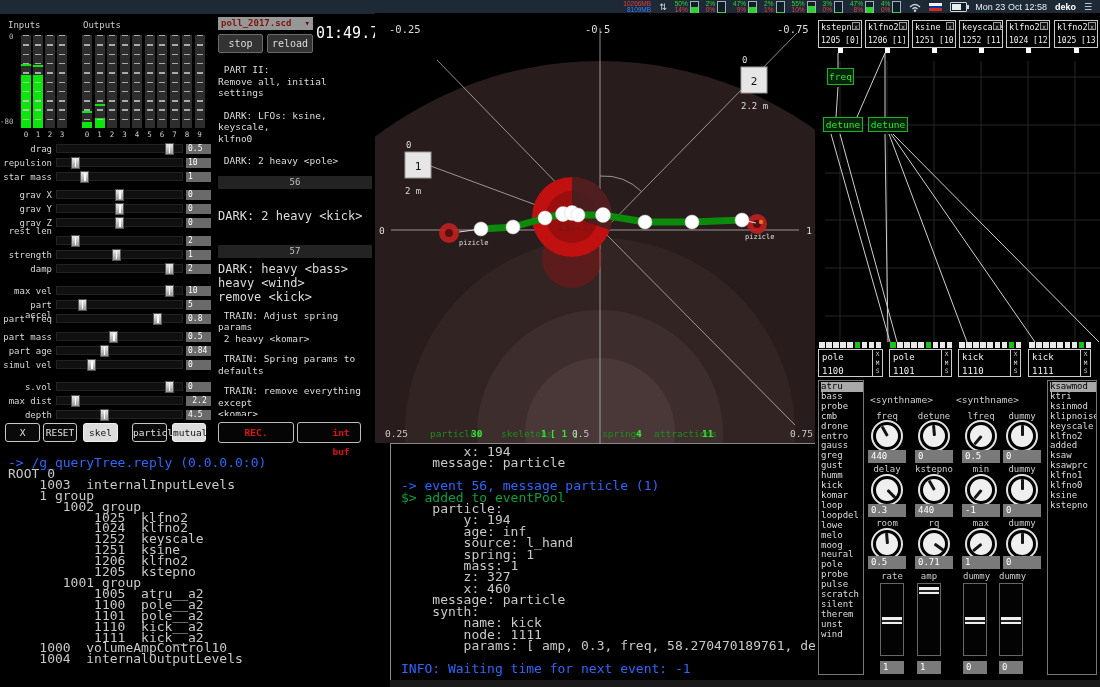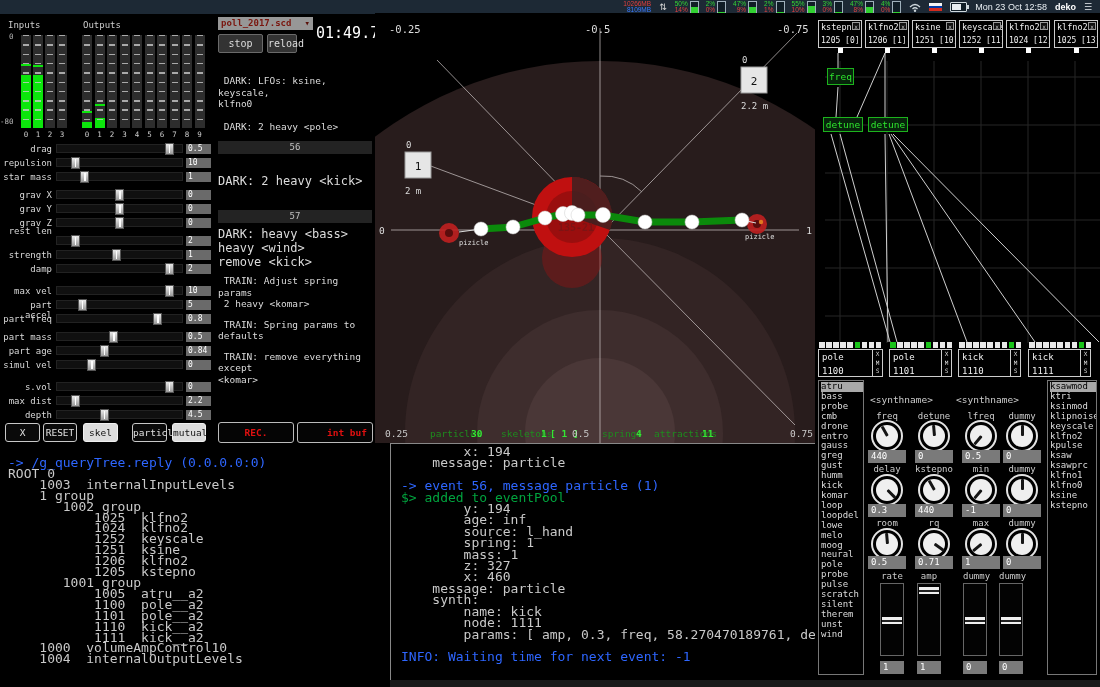--- a/index.html
+++ b/index.html
@@ -360,21 +360,21 @@
         <div class="sl-val" style="top: 346px;">0</div>
         <div class="sl-label" style="top: 368px;">s.vol</div>
         <div class="sl-track" style="top: 368px;">
           <div class="sl-handle" style="left: 107.88px;"></div>
         </div>
         <div class="sl-val" style="top: 368px;">0</div>
         <div class="sl-label" style="top: 382px;">max dist</div>
         <div class="sl-track" style="top: 382px;">
           <div class="sl-handle" style="left: 13.92px;"></div>
         </div>
-        <div class="sl-val" style="top: 382px;">2.2</div>
+        <div class="sl-val" style="top: 382px; text-align: center;">2.2</div>
         <div class="sl-label" style="top: 396px;">depth</div>
         <div class="sl-track" style="top: 396px;">
           <div class="sl-handle" style="left: 42.92px;"></div>
         </div>
         <div class="sl-val" style="top: 396px;">4.5</div>
       </div>
     <div id="lbtn-holder">
         <div class="lbtn" style="left: 5px; width: 35px;">X</div>
         <div class="lbtn" style="left: 43px; width: 34px;">RESET</div>
         <div class="lbtn active" style="left: 83px; width: 35px;">skel</div>
@@ -382,42 +382,44 @@
         <div class="lbtn active" style="left: 172px; width: 34px;">mutual</div>
       </div>
   </div>
 
   <div id="mid-panel">
     <div id="file-dropdown">
       <span class="arr">▾</span>
       <span>poll_2017.scd</span>
     </div>
     <div class="tbtn" style="left:3px;width:45px;">stop</div>
-    <div class="tbtn" style="left:52px;width:30px;">reload</div>
+    <div class="tbtn" style="left:52px;width:46px;">reload</div>
     <div id="timer">01:49.7</div>
     <div id="notes">
+        <div class="note" style="margin-top: 0px;"> PART II:
+Remove all, initial settings</div>
         <div class="note" style="margin-top: 11px;"> DARK: LFOs: ksine, keyscale,
 klfno0</div>
         <div class="note" style="margin-top: 11px;"> DARK: 2 heavy &lt;pole&gt;</div>
         <div class="cuebar" style="margin-top: 9px;">56</div>
         <div class="note big" style="margin-top: 20px;">DARK: 2 heavy &lt;kick&gt;</div>
         <div class="cuebar" style="margin-top: 22px;">57</div>
         <div class="note big" style="margin-top: 4px;">DARK: heavy &lt;bass&gt;
 heavy &lt;wind&gt;
 remove &lt;kick&gt;</div>
         <div class="note" style="margin-top: 6px;"> TRAIN: Adjust spring params
  2 heavy &lt;komar&gt;</div>
         <div class="note" style="margin-top: 9px;"> TRAIN: Spring params to
 defaults</div>
         <div class="note" style="margin-top: 9px;"> TRAIN: remove everything except
 &lt;komar&gt;</div>
       </div>
     <div id="rec-holder">
         <div class="recbtn" style="left: 3px; width: 76px;">REC.</div>
-        <div class="recbtn" style="left: 82px; width: 76px; padding-left: 24px;">int buf</div>
+        <div class="recbtn" style="left: 82px; width: 64px; padding-left: 24px;">int buf</div>
       </div>
   </div>
 
   <div id="viz">
     <svg width="440" height="430" viewBox="0 0 440 430" font-family="DejaVu Sans Mono, monospace">
       <rect width="440" height="430" fill="#000000"></rect>
       <circle cx="225" cy="420" r="372" fill="#281c1c"></circle>
       <circle cx="225" cy="420" r="195" fill="#332424"></circle>
       <circle cx="225" cy="420" r="123" fill="#3e2d2d"></circle>
       <circle cx="225" cy="420" r="75" fill="#4a3737"></circle>
@@ -669,21 +671,21 @@
           <div>unst</div>
           <div>wind</div>
         </div>
         <div class="slist" style="left: 232px; width: 50px;">
           <div class="sel">ksawmod</div>
           <div>ktri</div>
           <div>ksinmod</div>
           <div>klipnoise</div>
           <div>keyscale</div>
           <div>klfno2</div>
-          <div>kpulse</div>
+          <div>added</div>
           <div>ksaw</div>
           <div>ksawprc</div>
           <div>klfno1</div>
           <div>klfno0</div>
           <div>ksine</div>
           <div>kstepno</div>
         </div>
         <div class="synhdr" style="left: 55px;">&lt;synthname&gt;</div>
         <div class="synhdr" style="left: 141px;">&lt;synthname&gt;</div>
         <div class="klabel" style="left: 53px; top: 398px;">freq</div>
@@ -801,20 +803,21 @@
       <div class="cline c-w">           1111  kick__a2</div>
       <div class="cline c-w">    1000  volumeAmpControl10</div>
       <div class="cline c-w">    1004  internalOutputLevels</div>
     </div>
   <div id="event-console">
       <div class="cline c-w">        x: 194</div>
       <div class="cline c-w">    message: particle</div>
       <div class="cline c-w"> </div>
       <div class="cline c-b">-&gt; event 56, message particle (1)</div>
       <div class="cline c-g">$&gt; added to eventPool</div>
+      <div class="cline c-w">    particle:</div>
       <div class="cline c-w">        y: 194</div>
       <div class="cline c-w">        age: inf</div>
       <div class="cline c-w">        source: l_hand</div>
       <div class="cline c-w">        spring: 1</div>
       <div class="cline c-w">        mass: 1</div>
       <div class="cline c-w">        z: 327</div>
       <div class="cline c-w">        x: 460</div>
       <div class="cline c-w">    message: particle</div>
       <div class="cline c-w">    synth:</div>
       <div class="cline c-w">        name: kick</div>

